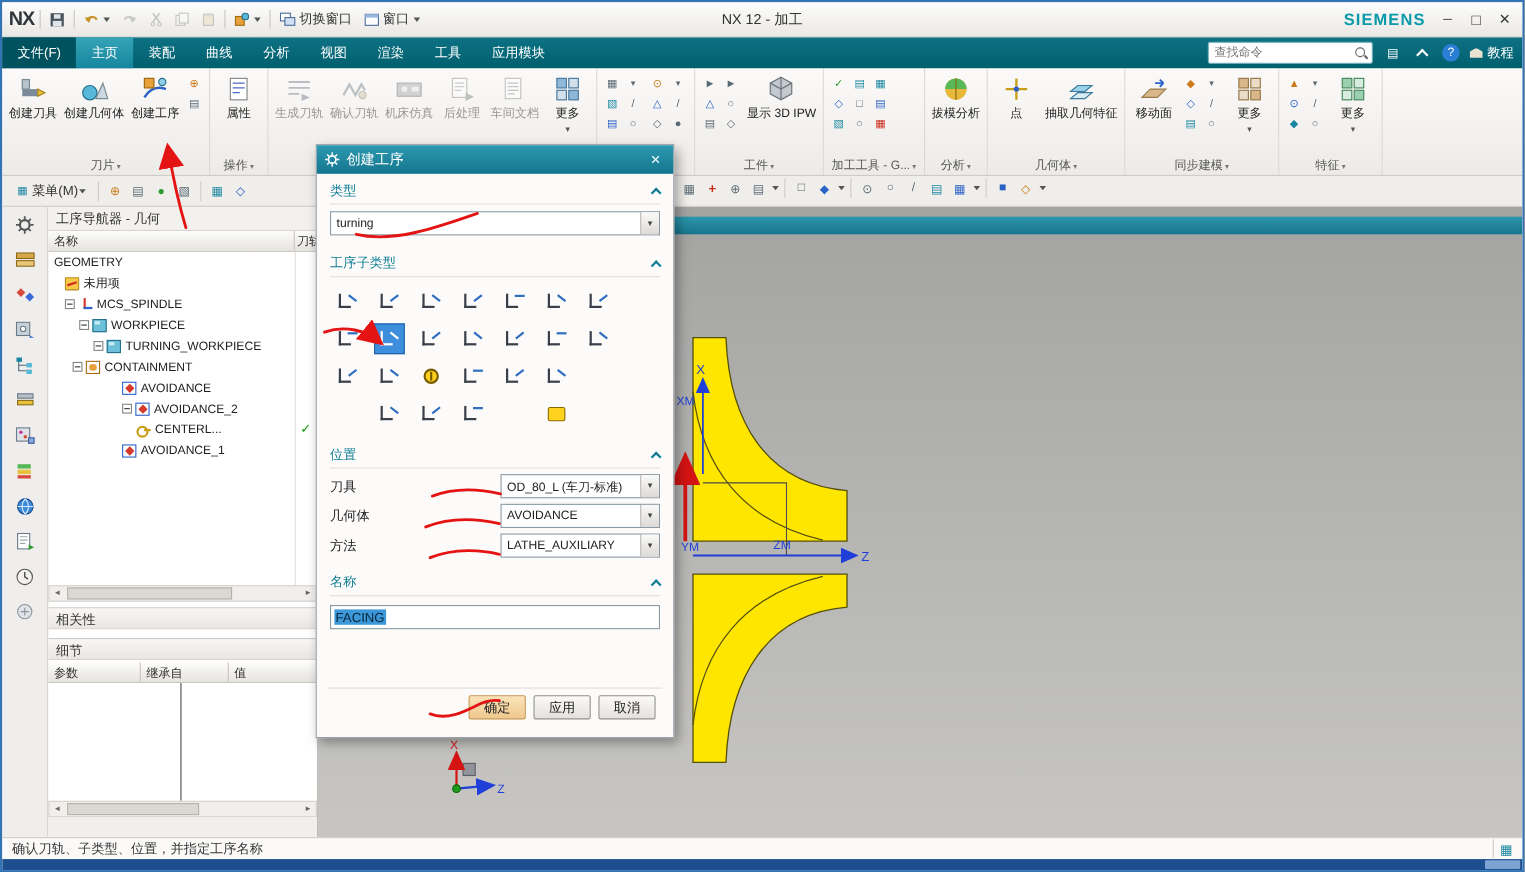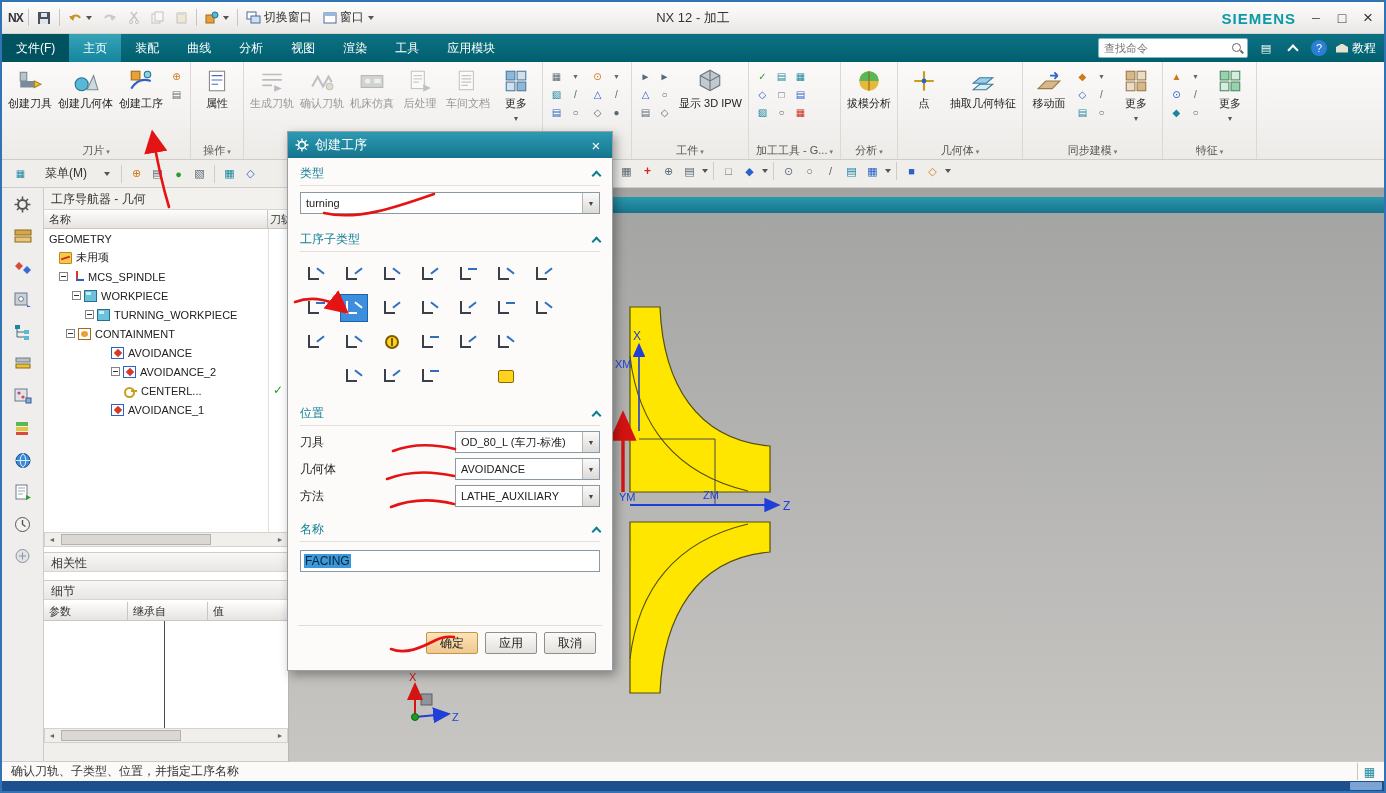--- a/index.html
+++ b/index.html
@@ -3,21 +3,21 @@
 <meta charset="utf-8">
 <style>
 html,body{margin:0;padding:0;background:#6a6a6a}
 *{box-sizing:border-box}
 #win{position:relative;width:1386px;height:793px;background:#eceae7;border:2px solid #3273b6;overflow:hidden;
      font-family:"Liberation Sans","DejaVu Sans",sans-serif;font-size:12px;color:#222}
 
 
 #titlebar{position:absolute;left:0;top:0;width:100%;height:32px;background:linear-gradient(#fdfdfc,#eae8e5);
   display:flex;align-items:center;gap:5px;padding:0 6px;border-bottom:1px solid #d6d3cf;z-index:5}
-.logo{font-size:12px;font-weight:700;color:#30363c;letter-spacing:-1px}
+.logo{font-size:18px;font-weight:700;color:#30363c;letter-spacing:-1px}
 .tsep{width:1px;height:17px;background:#c9c6c2;flex:none}
 .qbtn{display:flex;align-items:center;gap:3px;padding:2px 3px;border-radius:2px;flex:none}
 .qbtn.dis{opacity:.38}
 .ddc{width:0;height:0;border-left:3px solid transparent;border-right:3px solid transparent;border-top:4px solid #555;margin-left:1px}
 .qlabel{font-size:12px;color:#333;white-space:nowrap}
 #win-title{position:absolute;left:50%;top:0;transform:translateX(-50%);height:32px;display:flex;align-items:center;font-size:13px;color:#333}
 #brand{position:absolute;right:88px;top:0;height:32px;display:flex;align-items:center;font-size:15px;font-weight:700;color:#0b9aa8;letter-spacing:1px}
 #winctl{position:absolute;right:3px;top:0;height:32px;display:flex;align-items:center}
 .ctl{width:26px;height:22px;display:flex;align-items:center;justify-content:center;color:#333}
 .ctl-min::before{content:"─";font-size:11px}
@@ -64,21 +64,21 @@
 .g-grid::before{content:"▦"} .g-grid2::before{content:"▤"} .g-diam::before{content:"◆"} .g-odiam::before{content:"◇"}
 .g-dot::before{content:"●"} .g-odot::before{content:"○"} .g-tri::before{content:"▲"} .g-otri::before{content:"△"}
 .g-right::before{content:"►"} .g-plus::before{content:"+";font-weight:bold;font-size:12px}
 .g-check::before{content:"✓";font-weight:bold} .g-target::before{content:"⊕"} .g-circ::before{content:"⊙"}
 .g-sq::before{content:"■"} .g-osq::before{content:"□"} .g-slash::before{content:"/"} .g-caret::before{content:"▼";font-size:7px}
 .g-box3::before{content:"▧"}
 
 
 #menubar{position:absolute;left:0;top:158px;width:100%;height:28px;background:#f0eeeb;border-bottom:1px solid #cfccc8;
   display:flex;align-items:center;padding:0 4px;gap:2px;z-index:3}
-.menu-btn{display:flex;align-items:center;gap:16px;padding:2px 6px;font-size:12px;color:#333}
+.menu-btn{display:flex;align-items:center;gap:0;padding:2px 6px;font-size:12px;color:#333}
 .mb-ic{width:19px;height:18px;display:flex;align-items:center;justify-content:center;font-size:11px}
 #mb-right{position:absolute;left:615px;top:2px;display:flex;align-items:center;gap:2px}
 .msep{width:1px;height:18px;background:#cfccc8;margin:0 3px}
 
 
 #resbar{position:absolute;left:0;top:186px;width:42px;bottom:30px;background:#f0eeec;border-right:1px solid #cfccc8;
   display:flex;flex-direction:column;align-items:center;padding-top:5px;gap:10px}
 .rb-ic{width:24px;height:22px;display:flex;align-items:center;justify-content:center}
 
 

